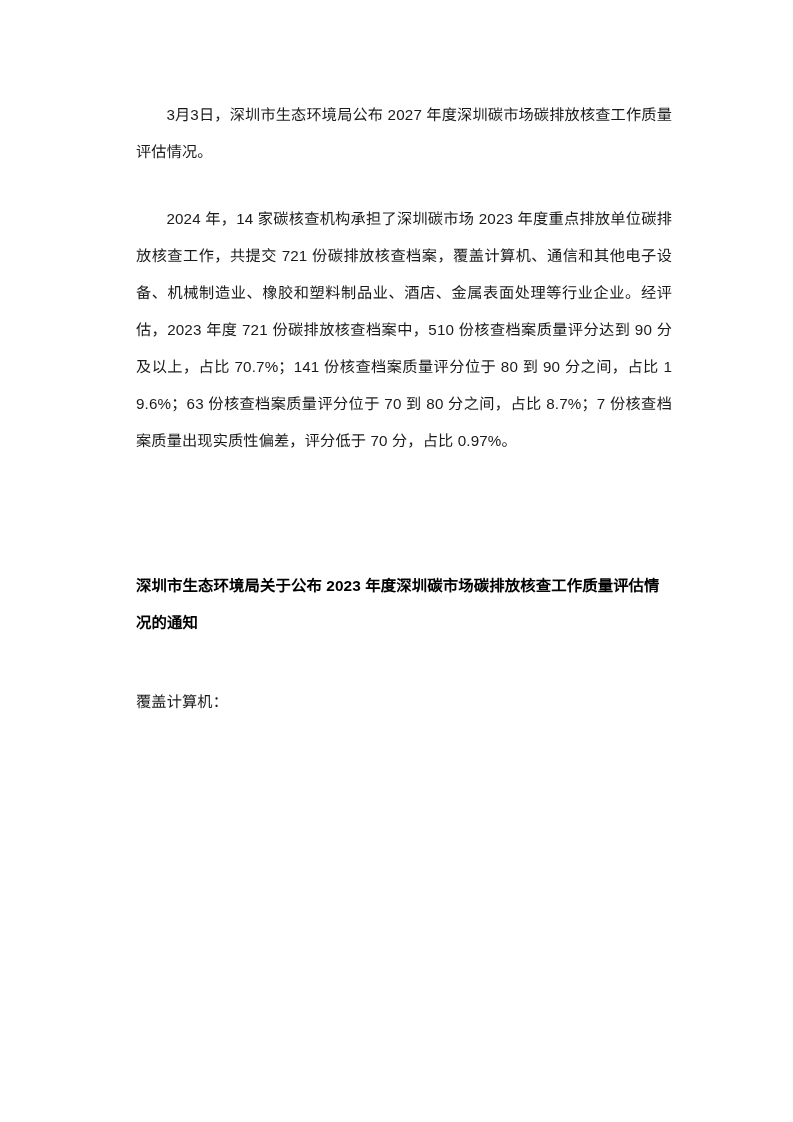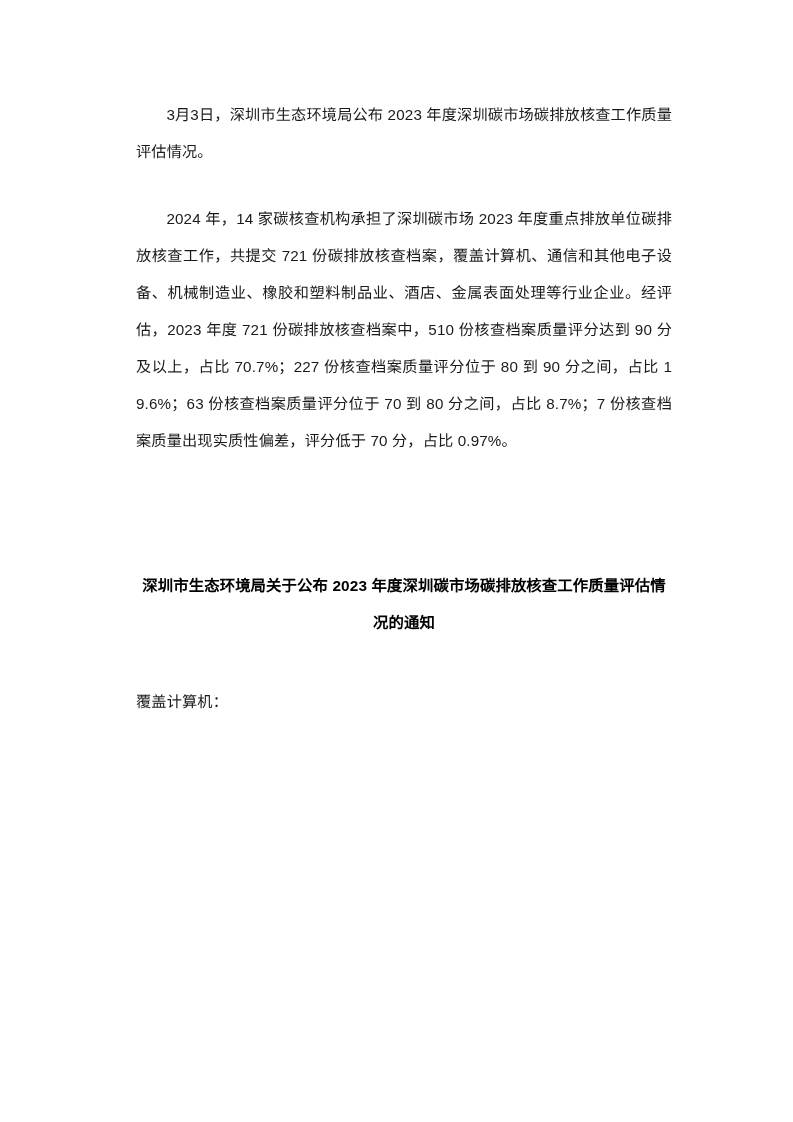--- a/index.html
+++ b/index.html
@@ -44,38 +44,37 @@
   .gap-1 { height: 30px; }
   .gap-2 { height: 30px; }
   .gap-3 { height: 30px; }
   .gap-4 { height: 48px; }
   .gap-5 { height: 42px; }
 
   .doc-title {
     font-size: 15.4px;
     line-height: 37px;
     font-weight: bold;
-    text-align: center;
     letter-spacing: 0.1px;
     margin: 0;
     color: #000000;
     word-break: break-all;
   }
 </style>
 </head>
 <body>
 
 <div class="page">
   <div class="content">
 
-    <p class="para">3月3日，深圳市生态环境局公布 2023 年度深圳碳市场碳排放核查工作质量评估情况。</p>
+    <p class="para">3月3日，深圳市生态环境局公布 2027 年度深圳碳市场碳排放核查工作质量评估情况。</p>
 
     <div class="gap-1"></div>
 
-    <p class="para">2024 年，14 家碳核查机构承担了深圳碳市场 2023 年度重点排放单位碳排放核查工作，共提交 721 份碳排放核查档案，覆盖计算机、通信和其他电子设备、机械制造业、橡胶和塑料制品业、酒店、金属表面处理等行业企业。经评估，2023 年度 721 份碳排放核查档案中，510 份核查档案质量评分达到 90 分及以上，占比 70.7%；227 份核查档案质量评分位于 80 到 90 分之间，占比 19.6%；63 份核查档案质量评分位于 70 到 80 分之间，占比 8.7%；7 份核查档案质量出现实质性偏差，评分低于 70 分，占比 0.97%。</p>
+    <p class="para">2024 年，14 家碳核查机构承担了深圳碳市场 2023 年度重点排放单位碳排放核查工作，共提交 721 份碳排放核查档案，覆盖计算机、通信和其他电子设备、机械制造业、橡胶和塑料制品业、酒店、金属表面处理等行业企业。经评估，2023 年度 721 份碳排放核查档案中，510 份核查档案质量评分达到 90 分及以上，占比 70.7%；141 份核查档案质量评分位于 80 到 90 分之间，占比 19.6%；63 份核查档案质量评分位于 70 到 80 分之间，占比 8.7%；7 份核查档案质量出现实质性偏差，评分低于 70 分，占比 0.97%。</p>
 
     <div class="gap-2"></div>
 
 
     <div class="gap-3"></div>
 
 
     <div class="gap-4"></div>
 
     <h1 class="doc-title">深圳市生态环境局关于公布 2023 年度深圳碳市场碳排放核查工作质量评估情况的通知</h1>

